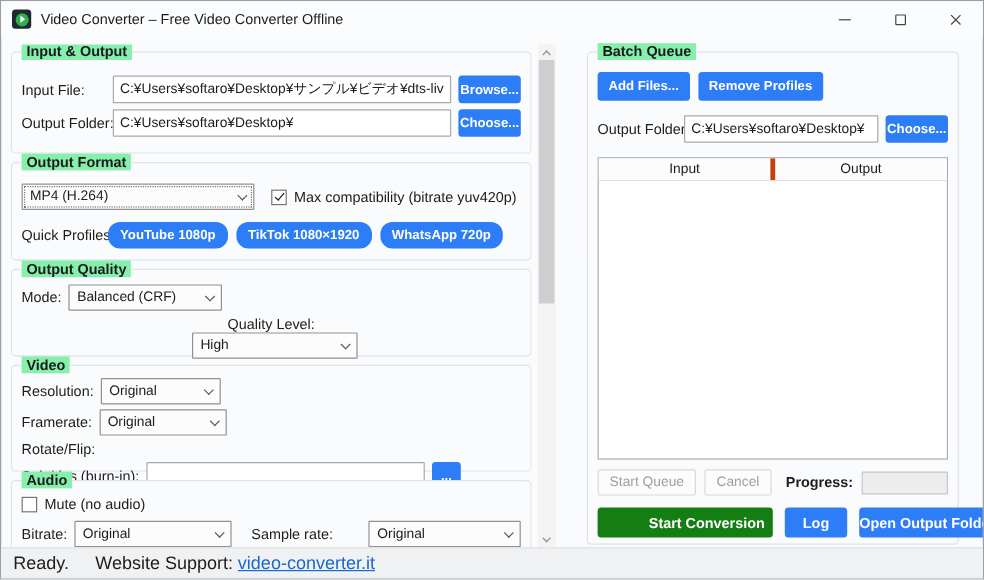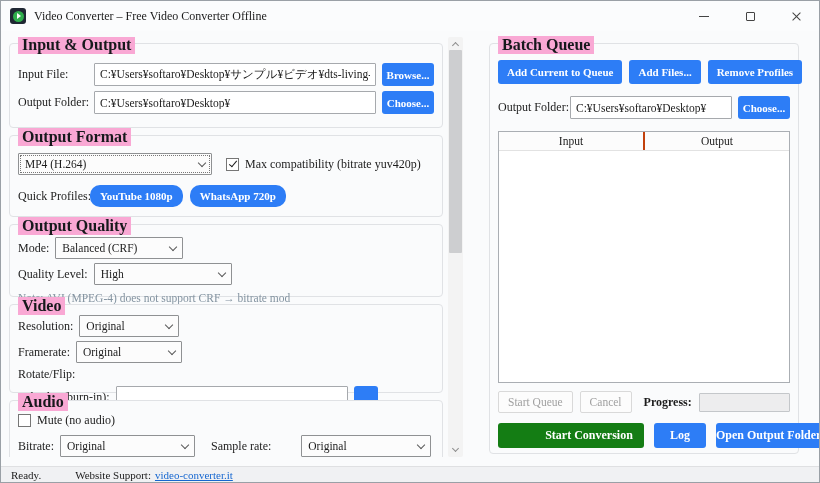--- a/index.html
+++ b/index.html
@@ -5,21 +5,21 @@
   * { margin: 0; padding: 0; box-sizing: border-box; }
   html, body { width: 820px; height: 483px; }
   body {
     font-family: "Liberation Sans", "DejaVu Sans", sans-serif;
     font-size: 12px;
     color: #1c1c1c;
     background: #e8e8e8;
   }
   .window {
     position: relative; width: 820px; height: 483px;
-    background: #fafbfc; border: 1px solid #9aa0a6; overflow: hidden; font-family: Liberation Serif, serif;
+    background: #fafbfc; border: 1px solid #9aa0a6; overflow: hidden;
   }
 
   
   .titlebar {
     position: absolute; left: 0; top: 0; right: 0; height: 30px;
     background: #fbfcfd; display: flex; align-items: center;
   }
   .app-icon {
     width: 16px; height: 16px; margin-left: 9px; border-radius: 3px;
     background: #1f2733; display: flex; align-items: center; justify-content: center;
@@ -45,21 +45,21 @@
   .glyph-close::before { transform: rotate(45deg); }
   .glyph-close::after  { transform: rotate(-45deg); }
 
   
   .group {
     position: relative; border: 1px solid #e0e2e5; border-radius: 4px;
     background: #fafbfc;
   }
   .legend {
     position: absolute; top: -8px; left: 8px; padding: 0 4px;
-    background: #f9a8d4; font-weight: bold; font-size: 16px; color: #17191c;
+    background: #86efac; font-weight: bold; font-size: 12px; color: #17191c;
   }
   .textfield {
     height: 23px; border: 1px solid #a6a9ad; background: #ffffff;
     font-family: inherit; font-size: 11.5px; color: #1c1c1c; padding: 0 5px;
     border-radius: 1px; width: 100%;
   }
   .btn-blue {
     height: 23px; border: none; border-radius: 3px; background: #2d7df6;
     color: #ffffff; font-family: inherit; font-size: 11px; font-weight: bold;
     padding: 0 10px; display: inline-flex; align-items: center; justify-content: center;
@@ -117,21 +117,21 @@
   .sec-io .btn-blue { width: 52px; padding: 0; }
 
   .sec-fmt .fmt-row { margin-top: 17px; }
   .combo-format { width: 194px; }
   .chk-compat { margin-left: 14px; display: flex; align-items: center; gap: 6px; }
   .profiles-row { margin-top: 10px; }
   .profiles-row .lbl { width: 72px; }
   .profiles-row .btn-blue { margin-right: 7px; height: 22px; border-radius: 10px; }
 
   .sec-qual .q1 { margin-top: 12px; }
-  .sec-qual .q2 { margin-top: 4px; }
+  .sec-qual .q2 { margin-top: 4px; flex-direction: column; }
   .combo-mode { width: 128px; margin-left: 6px; }
   .combo-quality { width: 138px; margin-left: 6px; }
   .note { margin-top: 7px; color: #8393a0; font-size: 11.5px; }
 
   .sec-vid .v { margin-top: 4px; }
   .sec-vid .v1 { margin-top: 10px; }
   .combo-res { width: 100px; margin-left: 6px; }
   .combo-fps { width: 106px; margin-left: 6px; }
   .combo-rot { width: 150px; margin-left: 6px; }
   .subtitle-field { width: 232px; margin-left: 6px; }
@@ -173,40 +173,40 @@
   .batch-folder .btn-blue { width: 52px; padding: 0; }
   .queue-table {
     margin-top: 12px; height: 252px; background: #ffffff;
     border: 1px solid #aaaeb3; display: flex; flex-direction: column;
   }
   .queue-header { display: flex; height: 19px; background: #fcfcfc; border-bottom: 1px solid #e2e2e2; }
   .queue-header .col {
     flex: 1; display: flex; align-items: center; justify-content: center;
     font-size: 11.5px; color: #1c1c1c;
   }
-  .queue-header .col:first-child { border-right: 2px solid #c2410c; }
+  .queue-header .col:first-child { border-right: 4px solid #c2410c; }
   .queue-body { flex: 1; }
   .queue-controls { margin-top: 8px; display: flex; align-items: center; }
   .queue-controls .btn-disabled { margin-right: 7px; }
   .progress-lbl { font-weight: bold; margin-left: 5px; margin-right: 7px; }
   .progress-bar {
     flex: 1; height: 19px; border: 1px solid #c4c7ca; background: #ededee; border-radius: 1px;
   }
   .bottom-btns { margin-top: 10px; display: flex; gap: 10px; }
   .btn-start { flex: 0 0 146px; padding-left: 36px; }
   .btn-log { flex: 0 0 52px; height: 25px; font-size: 12px; padding: 0; }
   .btn-openout { flex: 1; height: 25px; font-size: 12px; padding: 0; }
 
   
   .statusbar {
-    position: absolute; left: 0; right: 0; bottom: 0; height: 16px;
+    position: absolute; left: 0; right: 0; bottom: 0; height: 26px;
     background: #f0f1f3; border-top: 1px solid #dfe0e2;
-    display: flex; align-items: center; padding: 0 10px; font-size: 11px;
-  }
-  .status-support { margin-left: 34px; }
+    display: flex; align-items: center; padding: 0 10px; font-size: 15px;
+  }
+  .status-support { margin-left: 22px; }
   .status-link { color: #1667d0; text-decoration: underline; margin-left: 4px; cursor: pointer; }
 </style>
 </head>
 <body>
 
 <div class="window">
 
   <div class="titlebar">
     <span class="app-icon">
       <span class="play-circle">
@@ -253,20 +253,21 @@
         <div class="chk-compat">
           <span class="checkbox">
               <span class="check"></span>
             </span>
           <span>Max compatibility (bitrate yuv420p)</span>
         </div>
       </div>
       <div class="row profiles-row">
         <span class="lbl">Quick Profiles:</span>
         <button class="btn-blue">YouTube 1080p</button>
+        <button class="btn-blue">TikTok 1080×1920</button>
         <button class="btn-blue">WhatsApp 720p</button>
       </div>
     </div>
 
     <div class="group sec sec-qual">
       <span class="legend">Output Quality</span>
       <div class="row q1">
         <span class="lbl">Mode:</span>
         <div class="combo combo-mode">
           <span>Balanced (CRF)</span>
@@ -337,21 +338,20 @@
     <div class="scroll-thumb"></div>
     <div class="scroll-arrow arrow-down">
         <span class="tri"></span>
       </div>
   </div>
 
   <div class="group batch-group">
     <span class="legend">Batch Queue</span>
 
     <div class="batch-btns">
-      <button class="btn-blue">Add Current to Queue</button>
       <button class="btn-blue">Add Files...</button>
       <button class="btn-blue">Remove Profiles</button>
 
     </div>
 
     <div class="row batch-folder">
       <span class="lbl">Output Folder:</span>
       <input class="textfield" value="C:¥Users¥softaro¥Desktop¥" style="">
       <button class="btn-blue">Choose...</button>
     </div>

